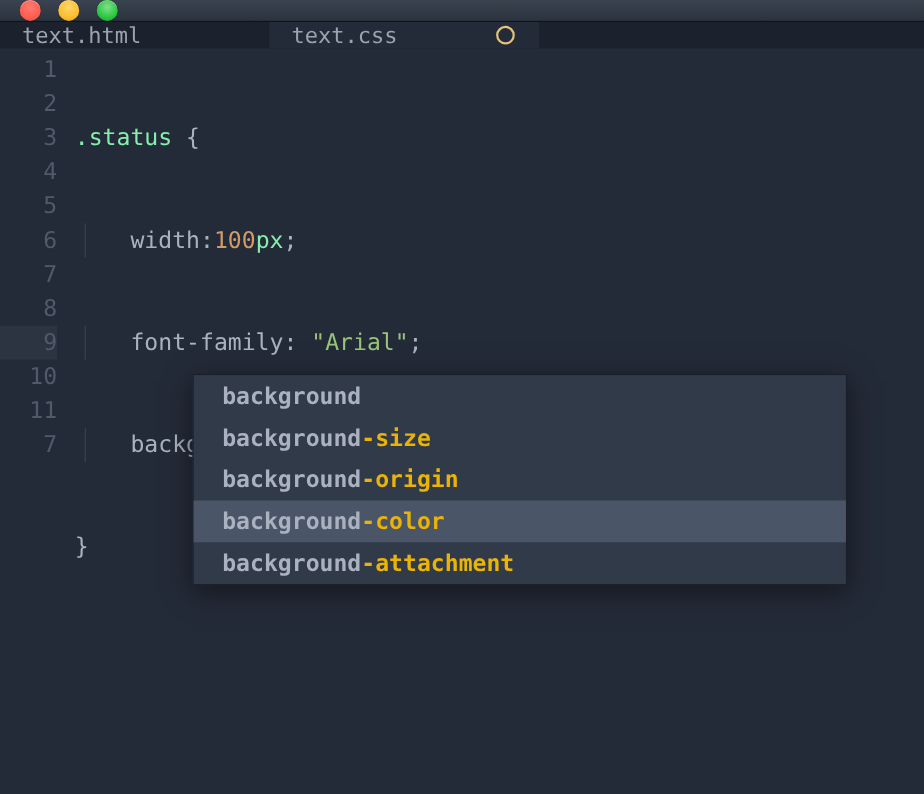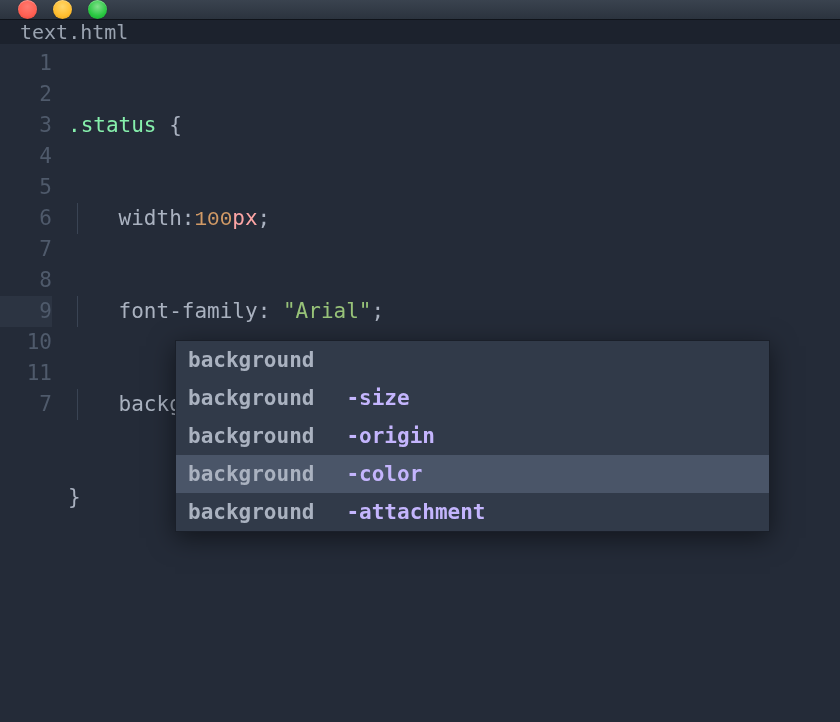--- a/index.html
+++ b/index.html
@@ -32,22 +32,21 @@
       box-shadow: inset 0 1px 0 rgba(255,255,255,0.3), 0 0 1px rgba(0,0,0,0.6);
     }
     .traffic-red { background: radial-gradient(circle at 50% 35%, #ff7a70, #ff5f52 60%, #d84437); }
     .traffic-yellow { background: radial-gradient(circle at 50% 35%, #ffd76b, #ffbd2e 60%, #d99a1f); }
     .traffic-green { background: radial-gradient(circle at 50% 35%, #82e08c, #28c840 60%, #1a9e2f); }
 
     .tabbar {
       height: 46px;
       background: #1c222d;
       display: flex;
-      align-items: flex-start;
-      flex-direction: column;
+      align-items: flex-end;
     }
     .tab {
       display: flex;
       align-items: center;
       padding: 0 40px 0 20px;
       font-size: 20px;
       color: #9aa3b0;
       position: relative;
       cursor: pointer;
       min-width: 245px;
@@ -97,59 +96,63 @@
       top: 0;
       bottom: 0;
       width: 1px;
       background: #3a4454;
     }
     .indent1 { left: 9px; }
 
     .c-selector { color: #86efac; }
     .c-punc { color: #aab2c0; }
     .c-prop { color: #aab2c0; }
-    .c-num { color: #d19a66; font-family: Liberation Mono, monospace; }
-    .c-kw { color: #fca5a5; }
+    .c-num { color: #d19a66; }
+    .c-kw { color: #86efac; }
     .c-str { color: #98c379; }
 
     .autocomplete {
       position: absolute;
       top: 296px;
       left: 175px;
       background: #313a49;
       border: 1px solid #1a1f29;
       box-shadow: 0 6px 24px rgba(0,0,0,0.5);
       font-size: 21px;
       min-width: 595px;
     }
     .ac-item {
-      padding: 6px 16px 6px 12px;
+      padding: 6px 16px 6px 26px;
       line-height: 26px;
       cursor: pointer;
     }
     .ac-item.selected {
       background: #4a5568;
     }
     .ac-match { color: #aab2c0; font-weight: bold; }
-    .ac-rest { color: #c4b5fd; font-weight: bold; margin-left: 32px; }
+    .ac-rest { color: #eab308; font-weight: bold; }
   </style>
 </head>
 <body>
 
 <div class="window">
 
   <div class="titlebar">
     <div class="traffic-light traffic-red"></div>
     <div class="traffic-light traffic-yellow"></div>
     <div class="traffic-light traffic-green"></div>
   </div>
 
   <div class="tabbar">
     <div class="tab">
       <span>text.html</span>
+    </div>
+    <div class="tab active">
+      <span>text.css</span>
+      <span class="tab-mod"></span>
     </div>
   </div>
 
   <div class="editor">
     <div class="gutter">
       <div class="line">1</div>
       <div class="line">2</div>
       <div class="line">3</div>
       <div class="line">4</div>
       <div class="line">5</div>

